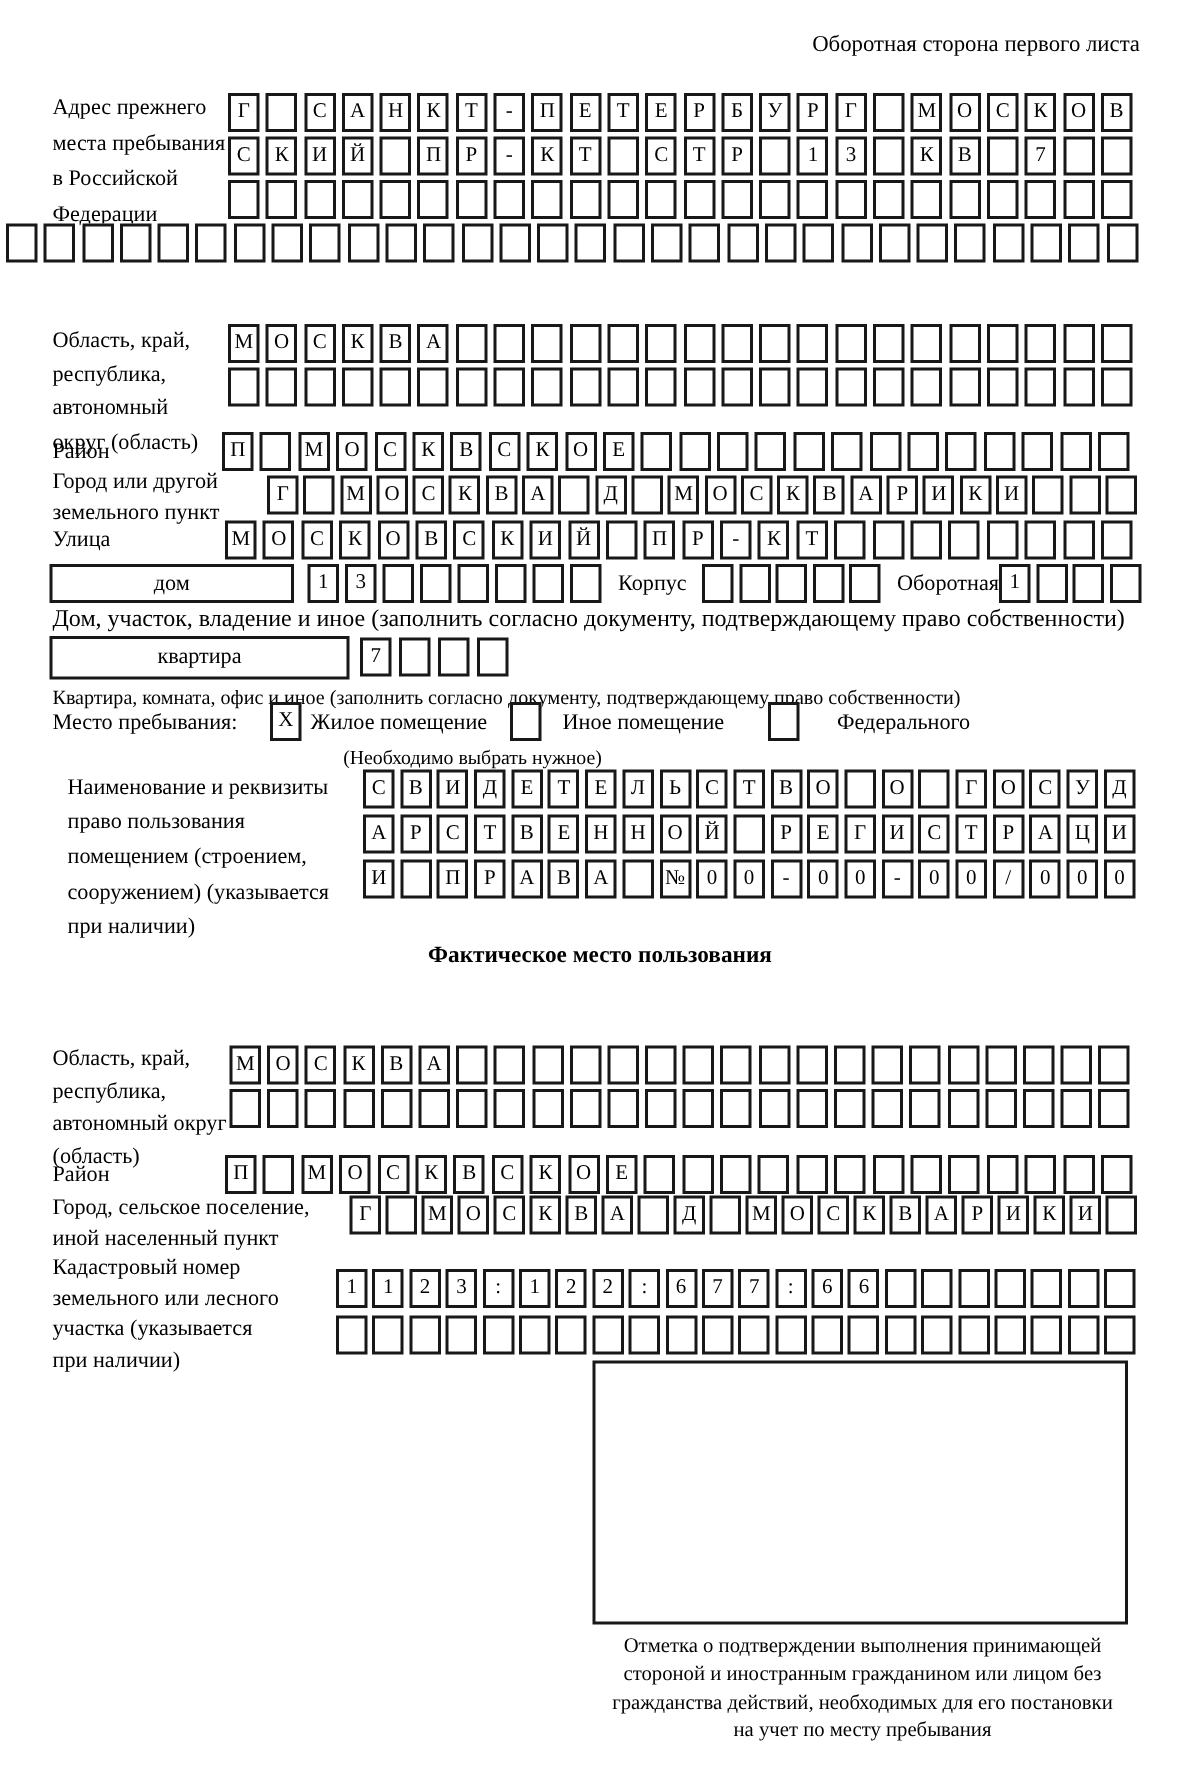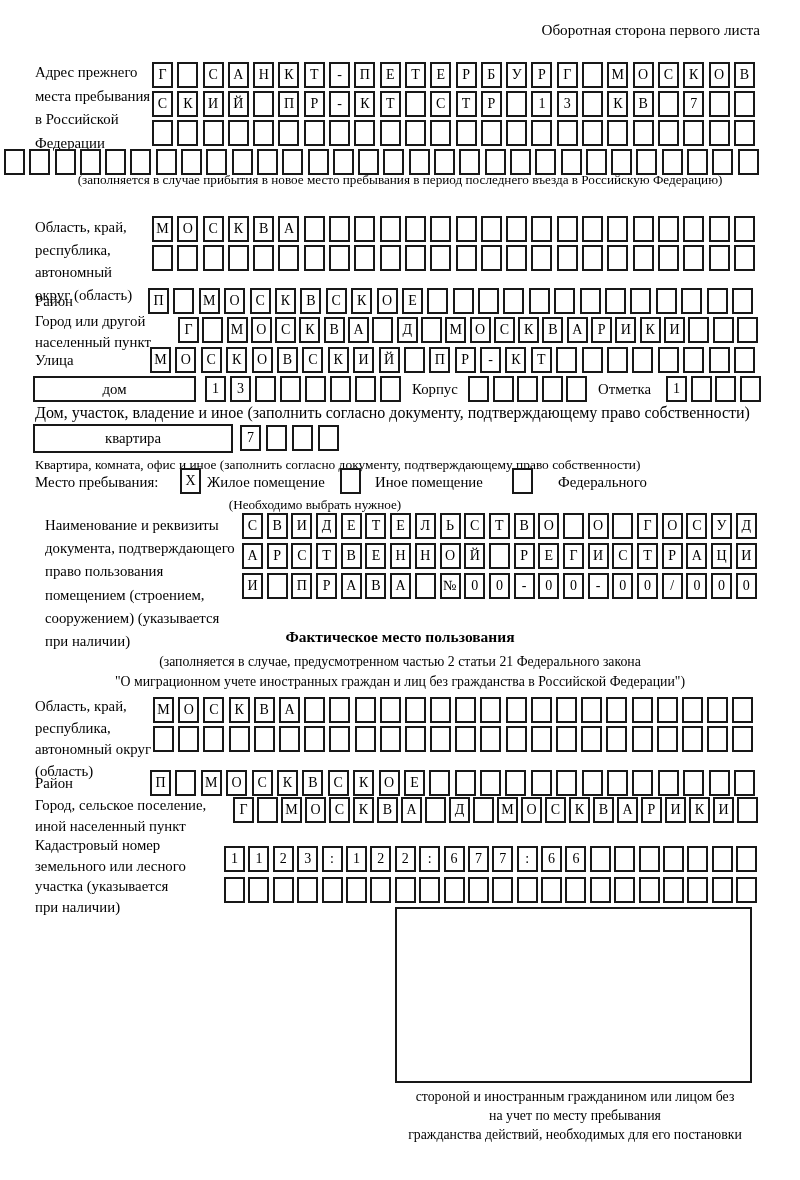--- a/index.html
+++ b/index.html
@@ -134,21 +134,20 @@
       <span class="cell" style="margin-right: 4.3px;"></span>
       <span class="cell" style="margin-right: 4.3px;"></span>
       <span class="cell" style="margin-right: 4.3px;"></span>
       <span class="cell" style="margin-right: 4.3px;"></span>
       <span class="cell" style="margin-right: 4.3px;"></span>
       <span class="cell" style="margin-right: 4.3px;"></span>
       <span class="cell" style="margin-right: 4.3px;"></span>
       <span class="cell" style="margin-right: 4.3px;"></span>
       <span class="cell" style="margin-right: 4.3px;"></span>
     </div>
-  <div class="abs note center" style="top:172px">(заполняется в случае прибытия в новое место пребывания в период последнего въезда в Российскую Федерацию)</div>
 
 
   <div class="abs label lines" style="left:35px;top:216px;line-height:22.5px">
       <div>Область, край,</div>
       <div>республика,</div>
       <div>автономный</div>
       <div>округ (область)</div>
     </div>
   <div class="abs cellrow" style="left:152px;top:216px">
       <span class="cell" style="margin-right: 4.3px;">М</span>
@@ -226,21 +225,21 @@
       <span class="cell" style="margin-right: 4.4px;"></span>
       <span class="cell" style="margin-right: 4.4px;"></span>
       <span class="cell" style="margin-right: 4.4px;"></span>
       <span class="cell" style="margin-right: 4.4px;"></span>
       <span class="cell" style="margin-right: 4.4px;"></span>
       <span class="cell" style="margin-right: 4.4px;"></span>
     </div>
 
   <div class="abs label lines" style="left:35px;top:311px;line-height:21px">
       <div>Город или другой</div>
-      <div>населенный пункт</div>
+      <div>земельного пункт</div>
     </div>
   <div class="abs cellrow" style="left:178px;top:317px">
       <span class="cell" style="margin-right: 3.3px;">Г</span>
       <span class="cell" style="margin-right: 3.3px;"></span>
       <span class="cell" style="margin-right: 3.3px;">М</span>
       <span class="cell" style="margin-right: 3.3px;">О</span>
       <span class="cell" style="margin-right: 3.3px;">С</span>
       <span class="cell" style="margin-right: 3.3px;">К</span>
       <span class="cell" style="margin-right: 3.3px;">В</span>
       <span class="cell" style="margin-right: 3.3px;">А</span>
@@ -302,21 +301,21 @@
       <span class="cell" style="margin-right: 4px;"></span>
     </div>
   <div class="abs label" style="left:412px;top:378px">Корпус</div>
   <div class="abs cellrow" style="left:468px;top:376px">
       <span class="cell" style="margin-right: 3.5px;"></span>
       <span class="cell" style="margin-right: 3.5px;"></span>
       <span class="cell" style="margin-right: 3.5px;"></span>
       <span class="cell" style="margin-right: 3.5px;"></span>
       <span class="cell" style="margin-right: 3.5px;"></span>
     </div>
-  <div class="abs label" style="left:598px;top:378px">Отметка</div>
+  <div class="abs label" style="left:598px;top:378px">Оборотная</div>
   <div class="abs cellrow" style="left:666px;top:376px">
       <span class="cell" style="margin-right: 3.5px;">1</span>
       <span class="cell" style="margin-right: 3.5px;"></span>
       <span class="cell" style="margin-right: 3.5px;"></span>
       <span class="cell" style="margin-right: 3.5px;"></span>
     </div>
   <div class="abs note" style="left:35px;top:404px;font-size:16px">Дом, участок, владение и иное (заполнить согласно документу, подтверждающему право собственности)</div>
 
   <div class="abs bigbox" style="left:33px;top:424px;width:200px;height:29px">квартира</div>
   <div class="abs cellrow" style="left:240px;top:425px">
@@ -331,21 +330,20 @@
   <div class="abs cell" style="left:180px;top:468px">X</div>
   <div class="abs label" style="left:207px;top:471px">Жилое помещение</div>
   <div class="abs cell" style="left:340px;top:468px"></div>
   <div class="abs label" style="left:375px;top:471px">Иное помещение</div>
   <div class="abs cell" style="left:512px;top:468px"></div>
   <div class="abs label" style="left:558px;top:471px">Федерального</div>
   <div class="abs note" style="left:150px;top:497px;width:330px;text-align:center">(Необходимо выбрать нужное)</div>
 
   <div class="abs label lines" style="left:45px;top:514px;line-height:23.2px">
       <div>Наименование и реквизиты</div>
-      <div>документа, подтверждающего</div>
       <div>право пользования</div>
       <div>помещением (строением,</div>
       <div>сооружением) (указывается</div>
       <div>при наличии)</div>
     </div>
   <div class="abs cellrow" style="left:242px;top:513px">
       <span class="cell" style="margin-right: 3.7px;">С</span>
       <span class="cell" style="margin-right: 3.7px;">В</span>
       <span class="cell" style="margin-right: 3.7px;">И</span>
       <span class="cell" style="margin-right: 3.7px;">Д</span>
@@ -408,24 +406,20 @@
       <span class="cell" style="margin-right: 3.7px;">-</span>
       <span class="cell" style="margin-right: 3.7px;">0</span>
       <span class="cell" style="margin-right: 3.7px;">0</span>
       <span class="cell" style="margin-right: 3.7px;">/</span>
       <span class="cell" style="margin-right: 3.7px;">0</span>
       <span class="cell" style="margin-right: 3.7px;">0</span>
       <span class="cell" style="margin-right: 3.7px;">0</span>
     </div>
 
   <div class="abs heading center" style="top:628px;font-size:15.5px">Фактическое место пользования</div>
-  <div class="abs note center lines" style="top:652px;font-size:13.8px;line-height:19.5px">
-      <div>(заполняется в случае, предусмотренном частью 2 статьи 21 Федерального закона</div>
-      <div>"О миграционном учете иностранных граждан и лиц без гражданства в Российской Федерации")</div>
-    </div>
 
   <div class="abs label lines" style="left:35px;top:696px;line-height:21.5px">
       <div>Область, край,</div>
       <div>республика,</div>
       <div>автономный округ</div>
       <div>(область)</div>
     </div>
   <div class="abs cellrow" style="left:153px;top:697px">
       <span class="cell" style="margin-right: 4.2px;">М</span>
       <span class="cell" style="margin-right: 4.2px;">О</span>
@@ -586,18 +580,19 @@
       <span class="cell" style="margin-right: 3.4px;"></span>
       <span class="cell" style="margin-right: 3.4px;"></span>
       <span class="cell" style="margin-right: 3.4px;"></span>
       <span class="cell" style="margin-right: 3.4px;"></span>
       <span class="cell" style="margin-right: 3.4px;"></span>
       <span class="cell" style="margin-right: 3.4px;"></span>
     </div>
 
   <div class="abs stampbox" style="left:395px;top:907px;width:357px;height:176px"></div>
   <div class="abs note center lines" style="left:378px;width:394px;top:1088px;font-size:13.8px;line-height:18.8px">
+      <div>Отметка о подтверждении выполнения принимающей</div>
       <div>стороной и иностранным гражданином или лицом без</div>
+      <div>гражданства действий, необходимых для его постановки</div>
       <div>на учет по месту пребывания</div>
-      <div>гражданства действий, необходимых для его постановки</div>
     </div>
 
 </div>
 
 </body></html>

